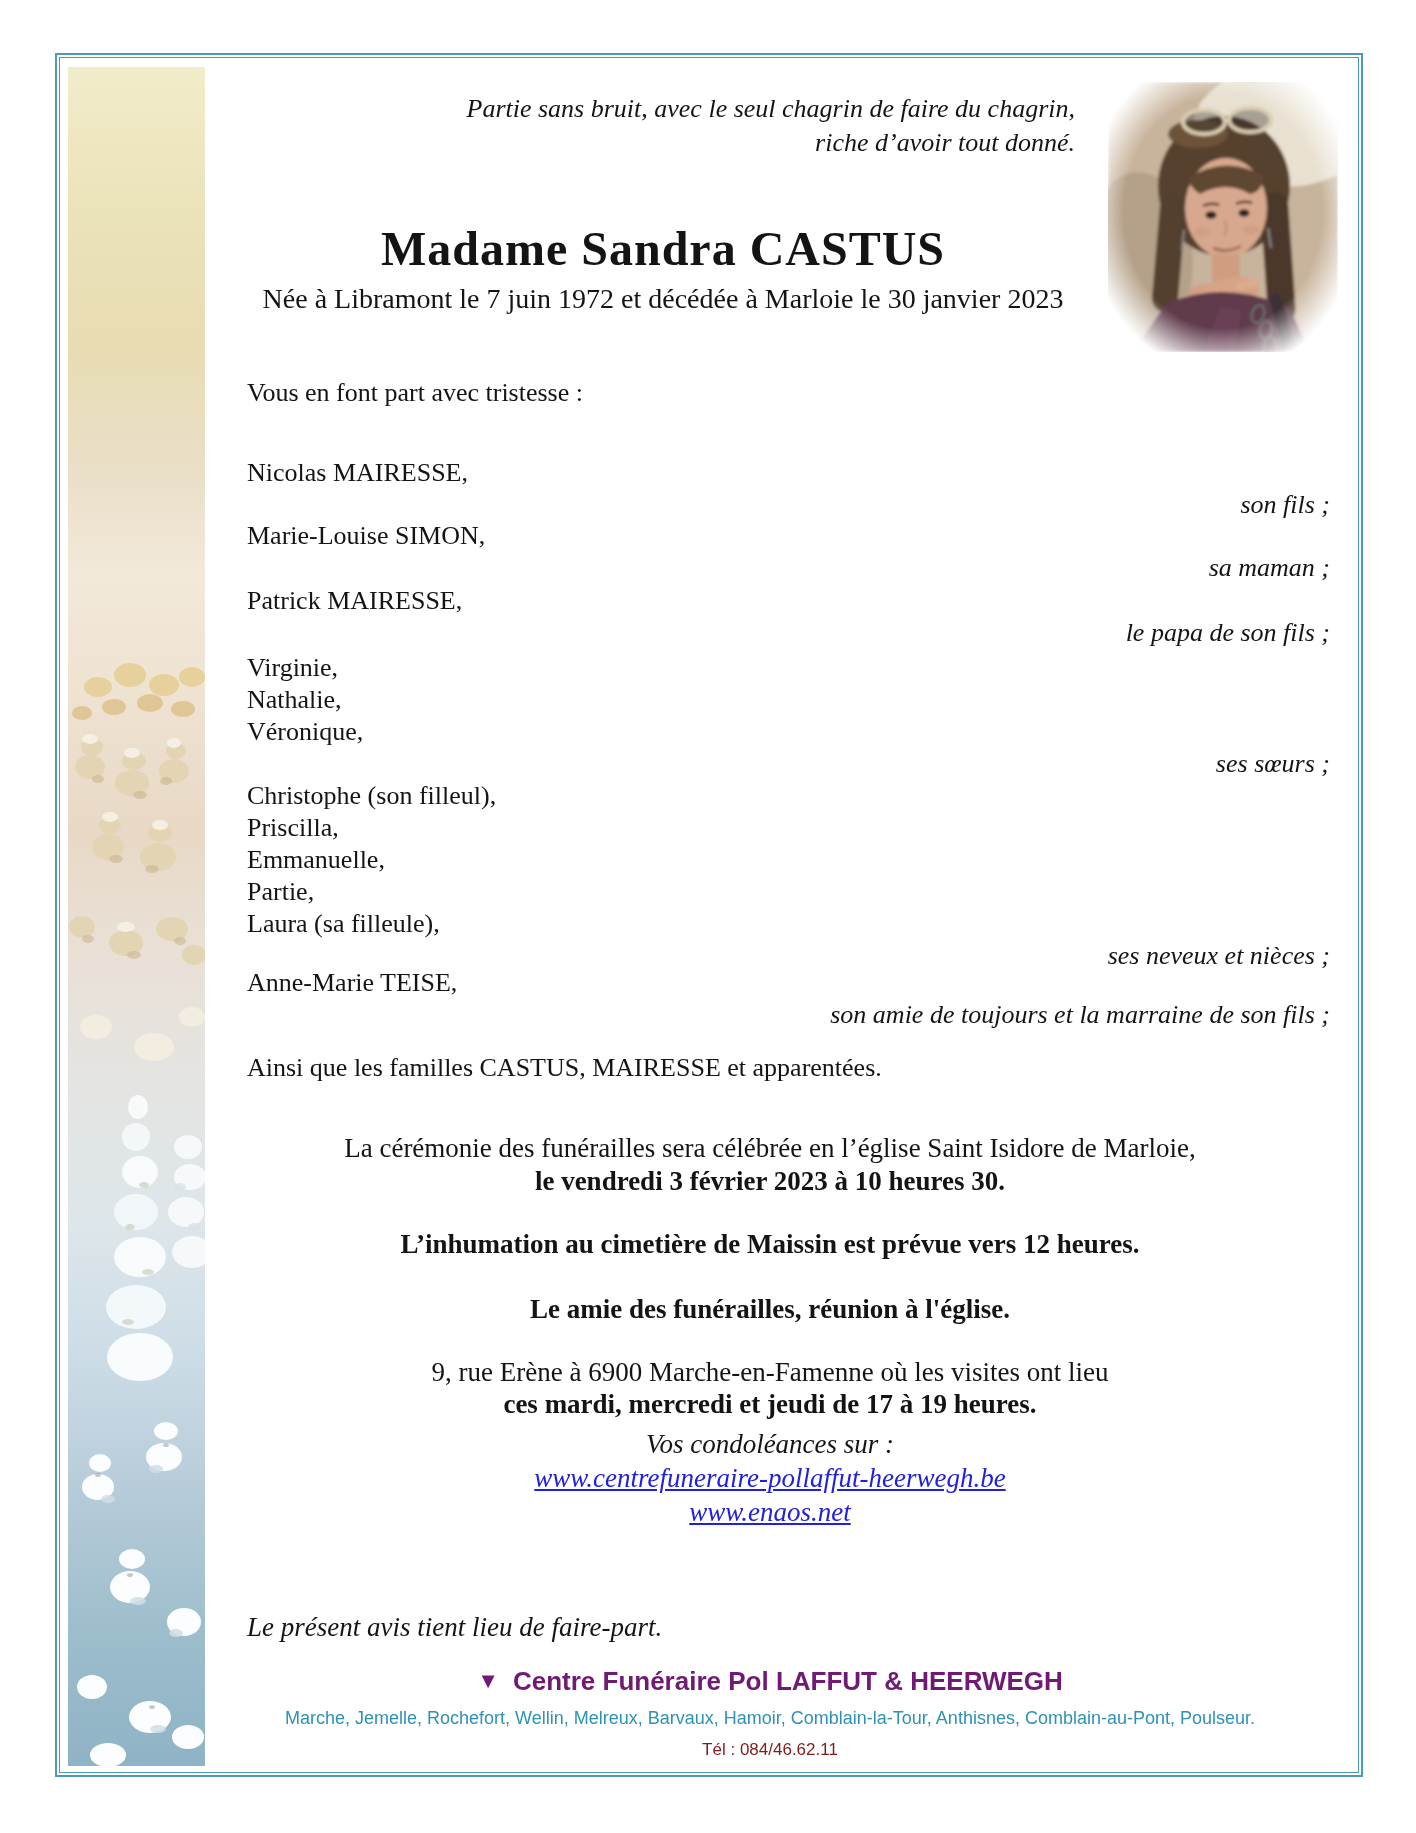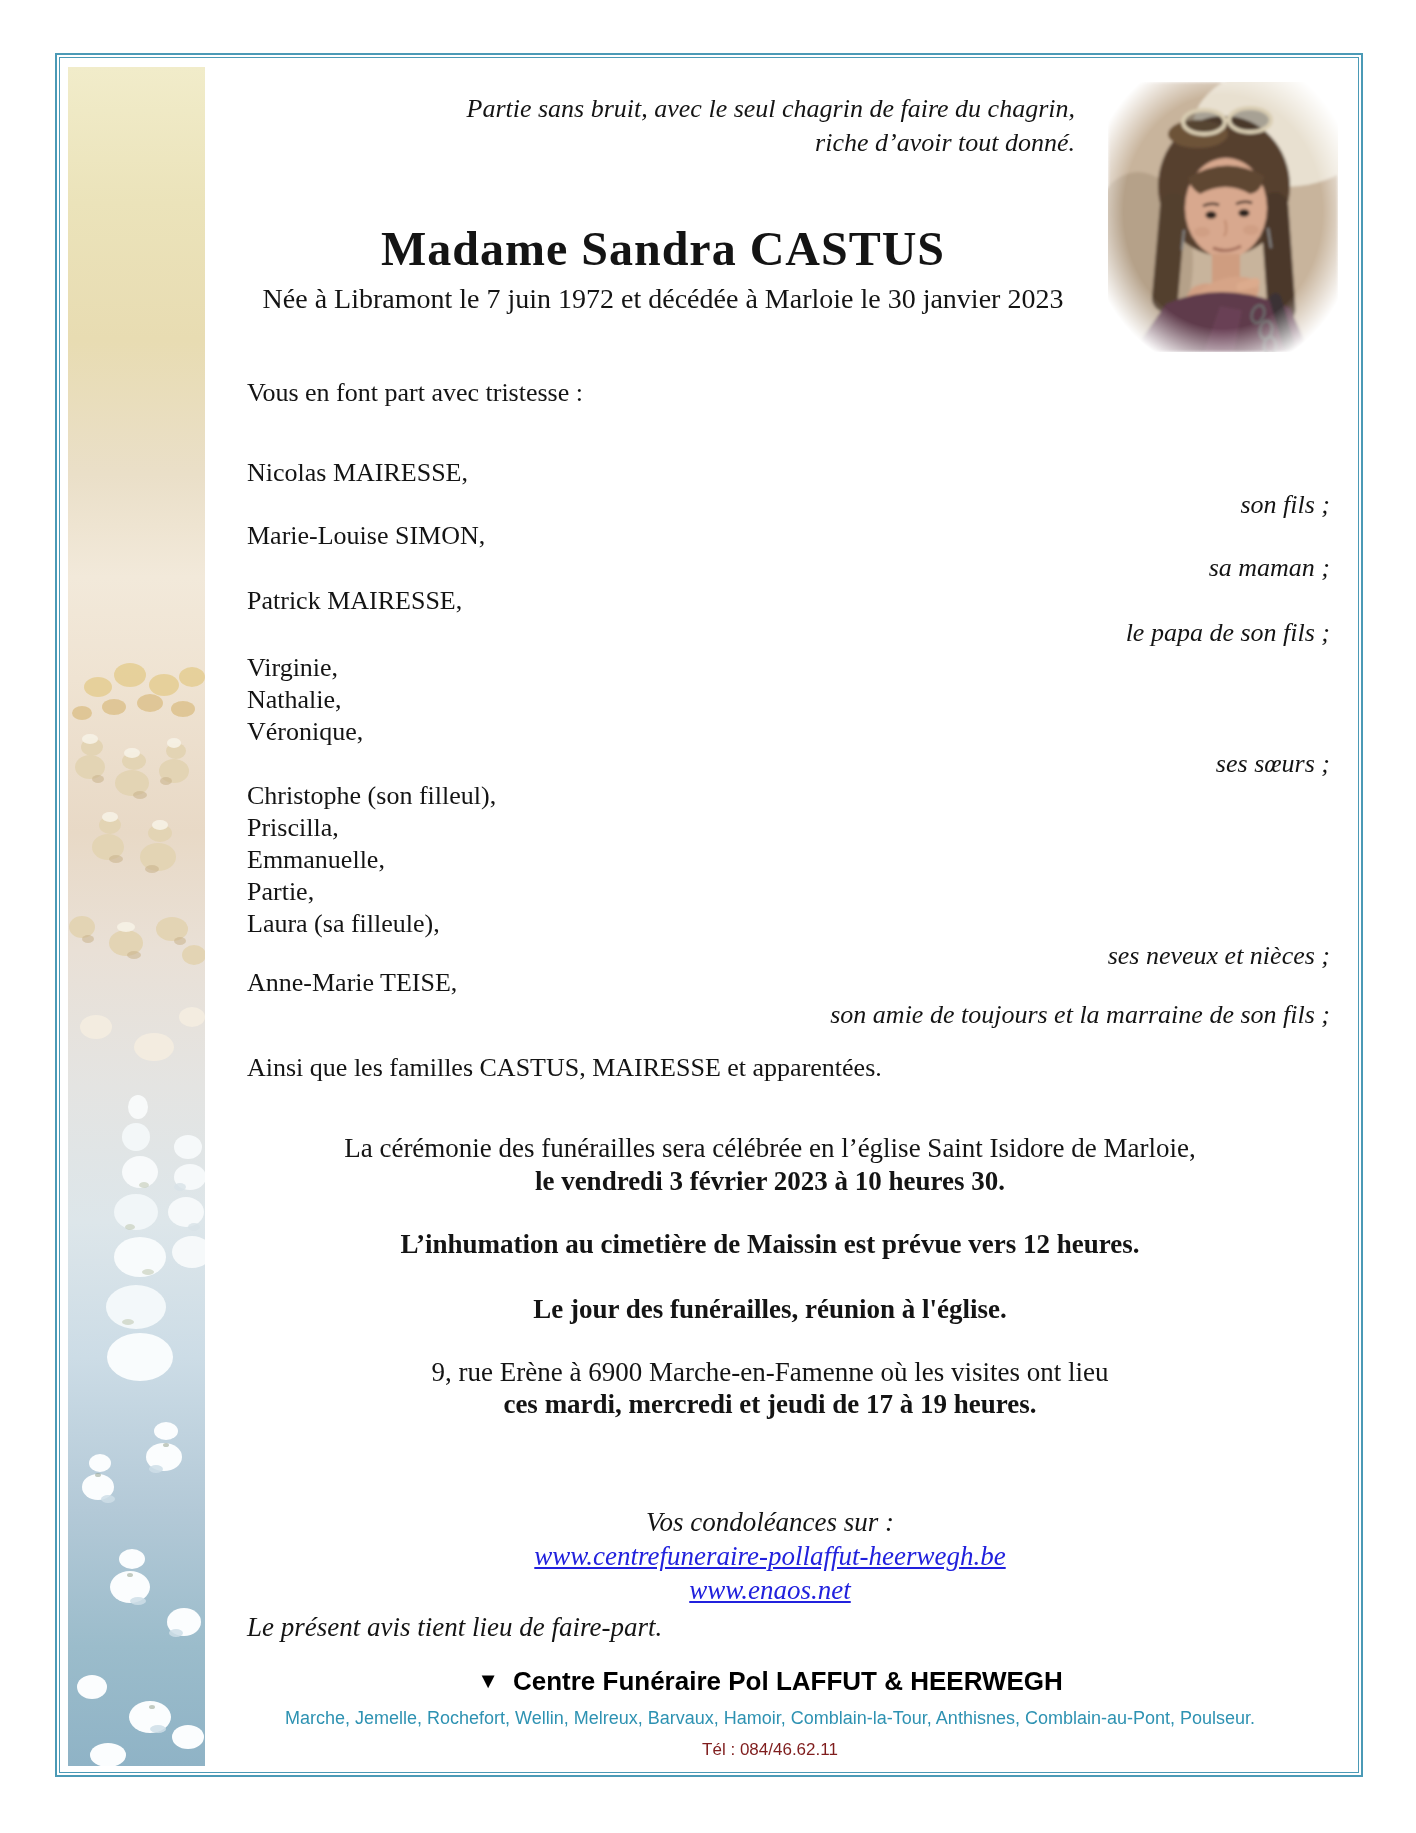--- a/index.html
+++ b/index.html
@@ -31,25 +31,25 @@
   .group{left:247px;width:1083px;font-size:26px;line-height:32px;margin-top:14px;}
   .g1{top:443px;} .g2{top:506px;} .g3{top:571px;} .g4{top:638px;} .g5{top:766px;} .g6{top:953px;}
   .relation{text-align:right;font-style:italic;}
   .families{top:1053px;left:247px;font-size:26px;}
   .center-block{left:205px;width:1130px;text-align:center;font-size:27px;line-height:33px;}
   .ceremony1{top:1132px;}
   .inhumation{top:1228px;font-weight:bold;}
   .reunion{top:1293px;font-weight:bold;}
   .repose{top:1356px;line-height:32px;}
   .bold{font-weight:bold;}
-  .condolences{top:1505px;line-height:34px;font-style:italic;}
+  .condolences{top:1427px;line-height:34px;font-style:italic;}
   .condolences a{color:#2121dd;text-decoration:underline;cursor:pointer;}
   .notice{top:1612px;left:247px;font-size:27px;font-style:italic;}
   .footer-brand{top:1666px;left:205px;width:1130px;text-align:center;
-    font-family:"Liberation Sans", sans-serif;font-weight:bold;font-size:26px;color:#000000;}
+    font-family:"Liberation Sans", sans-serif;font-weight:bold;font-size:26px;color:#701a75;}
   .footer-brand .tri{font-size:22px;margin-right:14px;position:relative;top:-2px;}
   .footer-localities{top:1708px;left:205px;width:1130px;text-align:center;
     font-family:"Liberation Sans", sans-serif;font-size:18px;color:#2e92b2;}
   .footer-phone{top:1740px;left:205px;width:1130px;text-align:center;
     font-family:"Liberation Sans", sans-serif;font-size:17px;color:#7f1d1d;}
 </style>
 </head>
 <body>
 
 <div class="page">
@@ -297,21 +297,21 @@
     <div class="relation">son amie de toujours et la marraine de son fils ;</div>
   </div>
 
   <div class="abs families">Ainsi que les familles CASTUS, MAIRESSE et apparentées.</div>
 
   <div class="abs center-block ceremony1">
     <div>La cérémonie des funérailles sera célébrée en l’église Saint Isidore de Marloie,</div>
     <div class="bold">le vendredi 3 février 2023 à 10 heures 30.</div>
   </div>
   <div class="abs center-block inhumation">L’inhumation au cimetière de Maissin est prévue vers 12 heures.</div>
-  <div class="abs center-block reunion">Le jour des funérailles, réunion à l'église.</div>
+  <div class="abs center-block reunion">Le amie des funérailles, réunion à l'église.</div>
   <div class="abs center-block repose">
     <div>9, rue Erène à 6900 Marche-en-Famenne où les visites ont lieu</div>
     <div class="bold">ces mardi, mercredi et jeudi de 17 à 19 heures.</div>
   </div>
 
   <div class="abs center-block condolences">
     <div>Vos condoléances sur :</div>
     <div><a>www.centrefuneraire-pollaffut-heerwegh.be</a></div>
     <div><a>www.enaos.net</a></div>
   </div>

